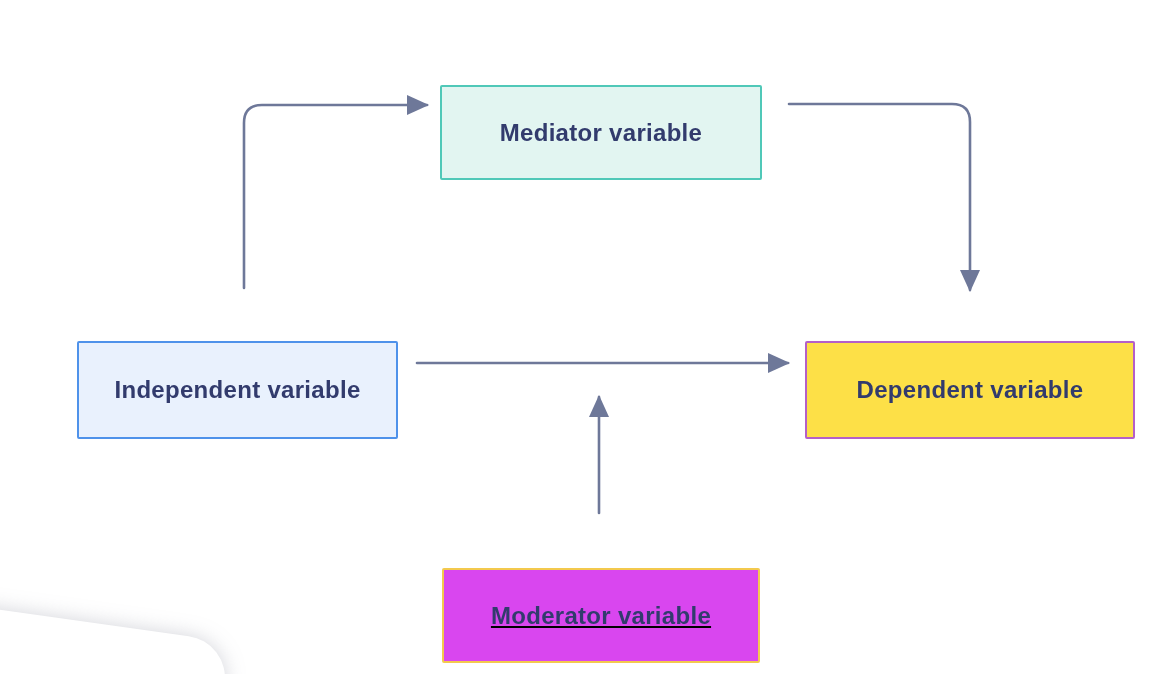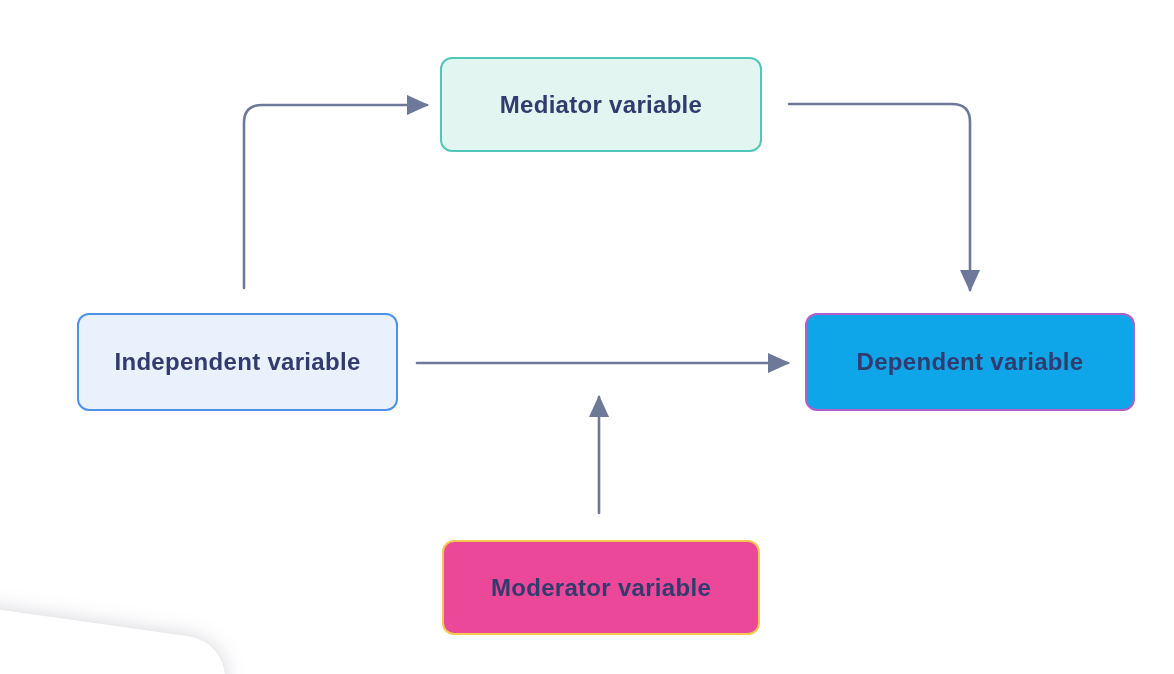--- a/index.html
+++ b/index.html
@@ -26,24 +26,25 @@
   .arrow-layer path.edge {
     fill: none;
     stroke-width: 2.6;
     stroke-linecap: round;
     stroke-linejoin: round;
   }
   .node {
     position: absolute;
     box-sizing: border-box;
     border: 2.6px solid;
-    border-radius: 12px;
+    border-radius: 2px;
     display: flex;
     align-items: center;
     justify-content: center;
+    margin-top: 28px;
   }
   .node-label {
     font-size: 24px;
     font-weight: 700;
     letter-spacing: 0.3px;
     color: var(--text, #323b6d);
     white-space: nowrap;
   }
   .node-mediator    { left: 440px; top:  57px; width: 322px; height: 95px; }
   .node-independent { left:  77px; top: 313px; width: 321px; height: 98px; }
@@ -81,21 +82,21 @@
   </svg>
 
   <div class="node node-mediator" style="background-color: rgb(226, 245, 241); border-color: rgb(80, 200, 184);">
     <span class="node-label">Mediator variable</span>
   </div>
 
   <div class="node node-independent" style="background-color: rgb(233, 241, 253); border-color: rgb(79, 146, 234); justify-content: center;">
     <span class="node-label">Independent variable</span>
   </div>
 
-  <div class="node node-dependent" style="background-color: #0ea5e9; border-color: rgb(180, 95, 200); text-align: right;">
+  <div class="node node-dependent" style="background-color: #fde047; border-color: rgb(180, 95, 200); text-align: right;">
     <span class="node-label">Dependent variable</span>
   </div>
 
-  <div class="node node-moderator" style="background-color: #ec4899; border-color: rgb(243, 201, 78);">
+  <div class="node node-moderator" style="background-color: #d946ef; border-color: rgb(243, 201, 78); text-decoration: underline;">
     <span class="node-label">Moderator variable</span>
   </div>
 
 </div>
 
 </body></html>

